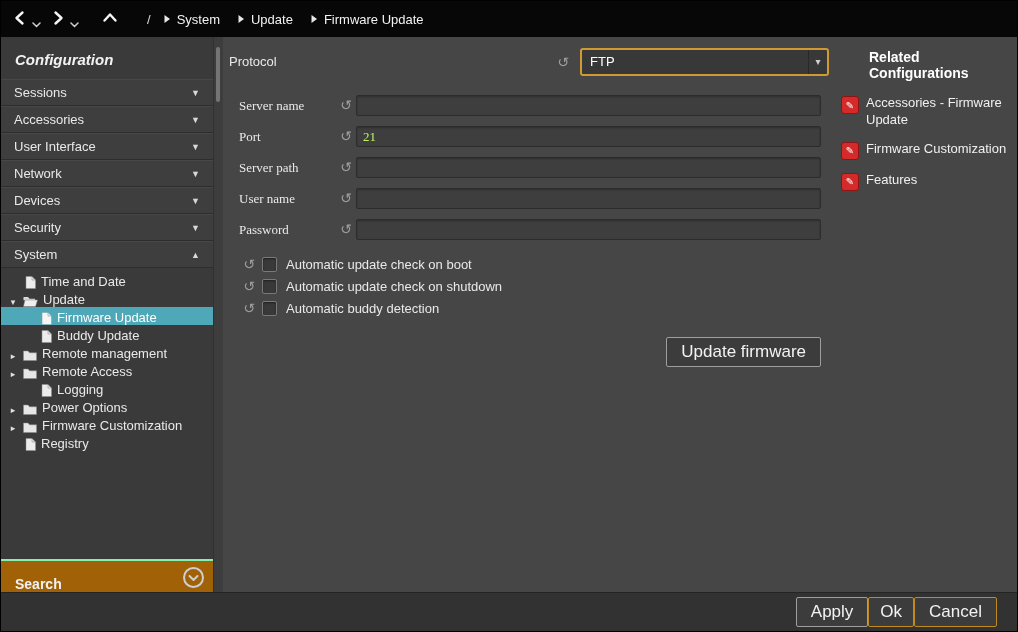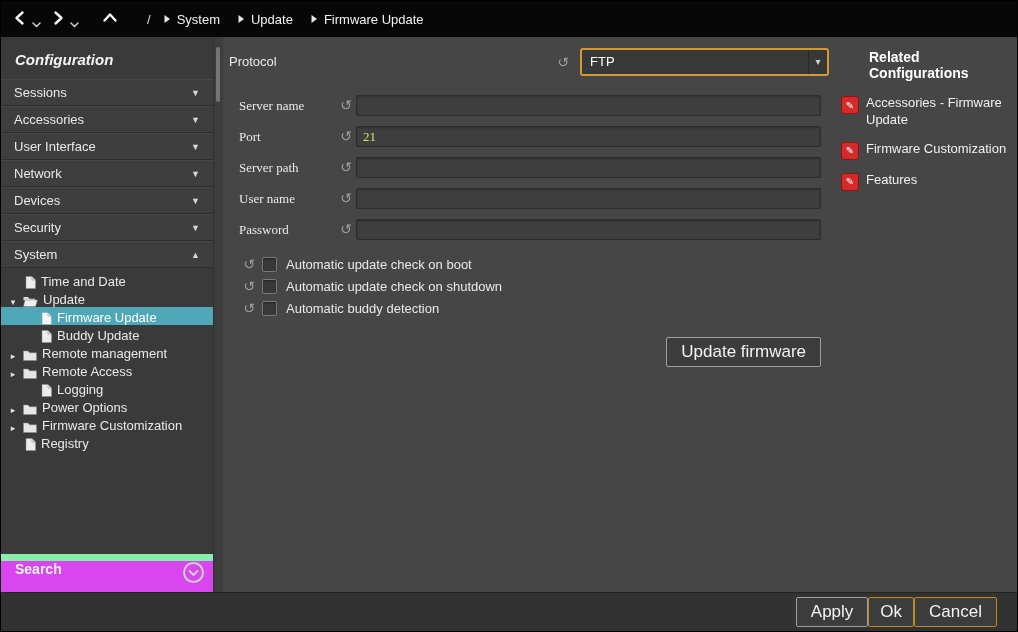--- a/index.html
+++ b/index.html
@@ -18,21 +18,21 @@
   .sidebar{position:absolute;top:36px;left:0;width:212px;bottom:39px;background:#3a3a3a;display:flex;flex-direction:column;}
   .sb-title{padding:14px 14px 11px;font-size:15px;font-weight:bold;color:#f2f2f2;font-style:italic;}
   .acc-row{height:25px;flex:0 0 25px;display:flex;align-items:center;justify-content:space-between;padding:0 13px;background:#3e3e3e;border-top:1px solid #474747;border-bottom:1px solid #2d2d2d;cursor:pointer;}
   .acc-tri{font-size:9px;color:#d8d8d8;}
   .tree{padding-top:3px;}
   .tree-row{height:18px;display:flex;align-items:flex-end;gap:5px;cursor:pointer;white-space:nowrap;}
   .tree-row.sel{background:#4fa8b8;color:#fff;}
   .exp{width:10px;font-size:9px;color:#e2e2e2;text-align:center;flex:0 0 auto;line-height:1;}
   .ticon{display:flex;align-items:center;flex:0 0 auto;}
   .spacer{flex:1;}
-  .search-row{height:31px;flex:0 0 31px;display:flex;align-items:flex-start;justify-content:space-between;padding:0 8px 0 14px;border-top:7px solid #86efac;background:#d946ef;}
+  .search-row{height:31px;flex:0 0 31px;display:flex;align-items:flex-end;justify-content:space-between;padding:0 8px 0 14px;border-top:2px solid #86efac;background:#a16207;}
   .search-label{font-weight:bold;font-size:14px;color:#f2f2f2;}
   .search-circle{background:none;border:none;padding:0;cursor:pointer;display:flex;}
 
   .sb-scroll{position:absolute;top:36px;left:212px;width:10px;bottom:39px;background:#3d3d3d;border-left:1px solid #313131;border-right:1px solid #313131;cursor:pointer;}
   .sb-thumb{position:absolute;left:2px;top:10px;width:4px;height:55px;background:#747474;border-radius:2px;}
 
   
   .main{position:absolute;top:36px;left:222px;width:614px;bottom:39px;background:#464646;}
   .protocol-row{display:flex;align-items:center;height:37px;padding:6px 8px 0 6px;}
   .plabel{flex:0 0 auto;}

